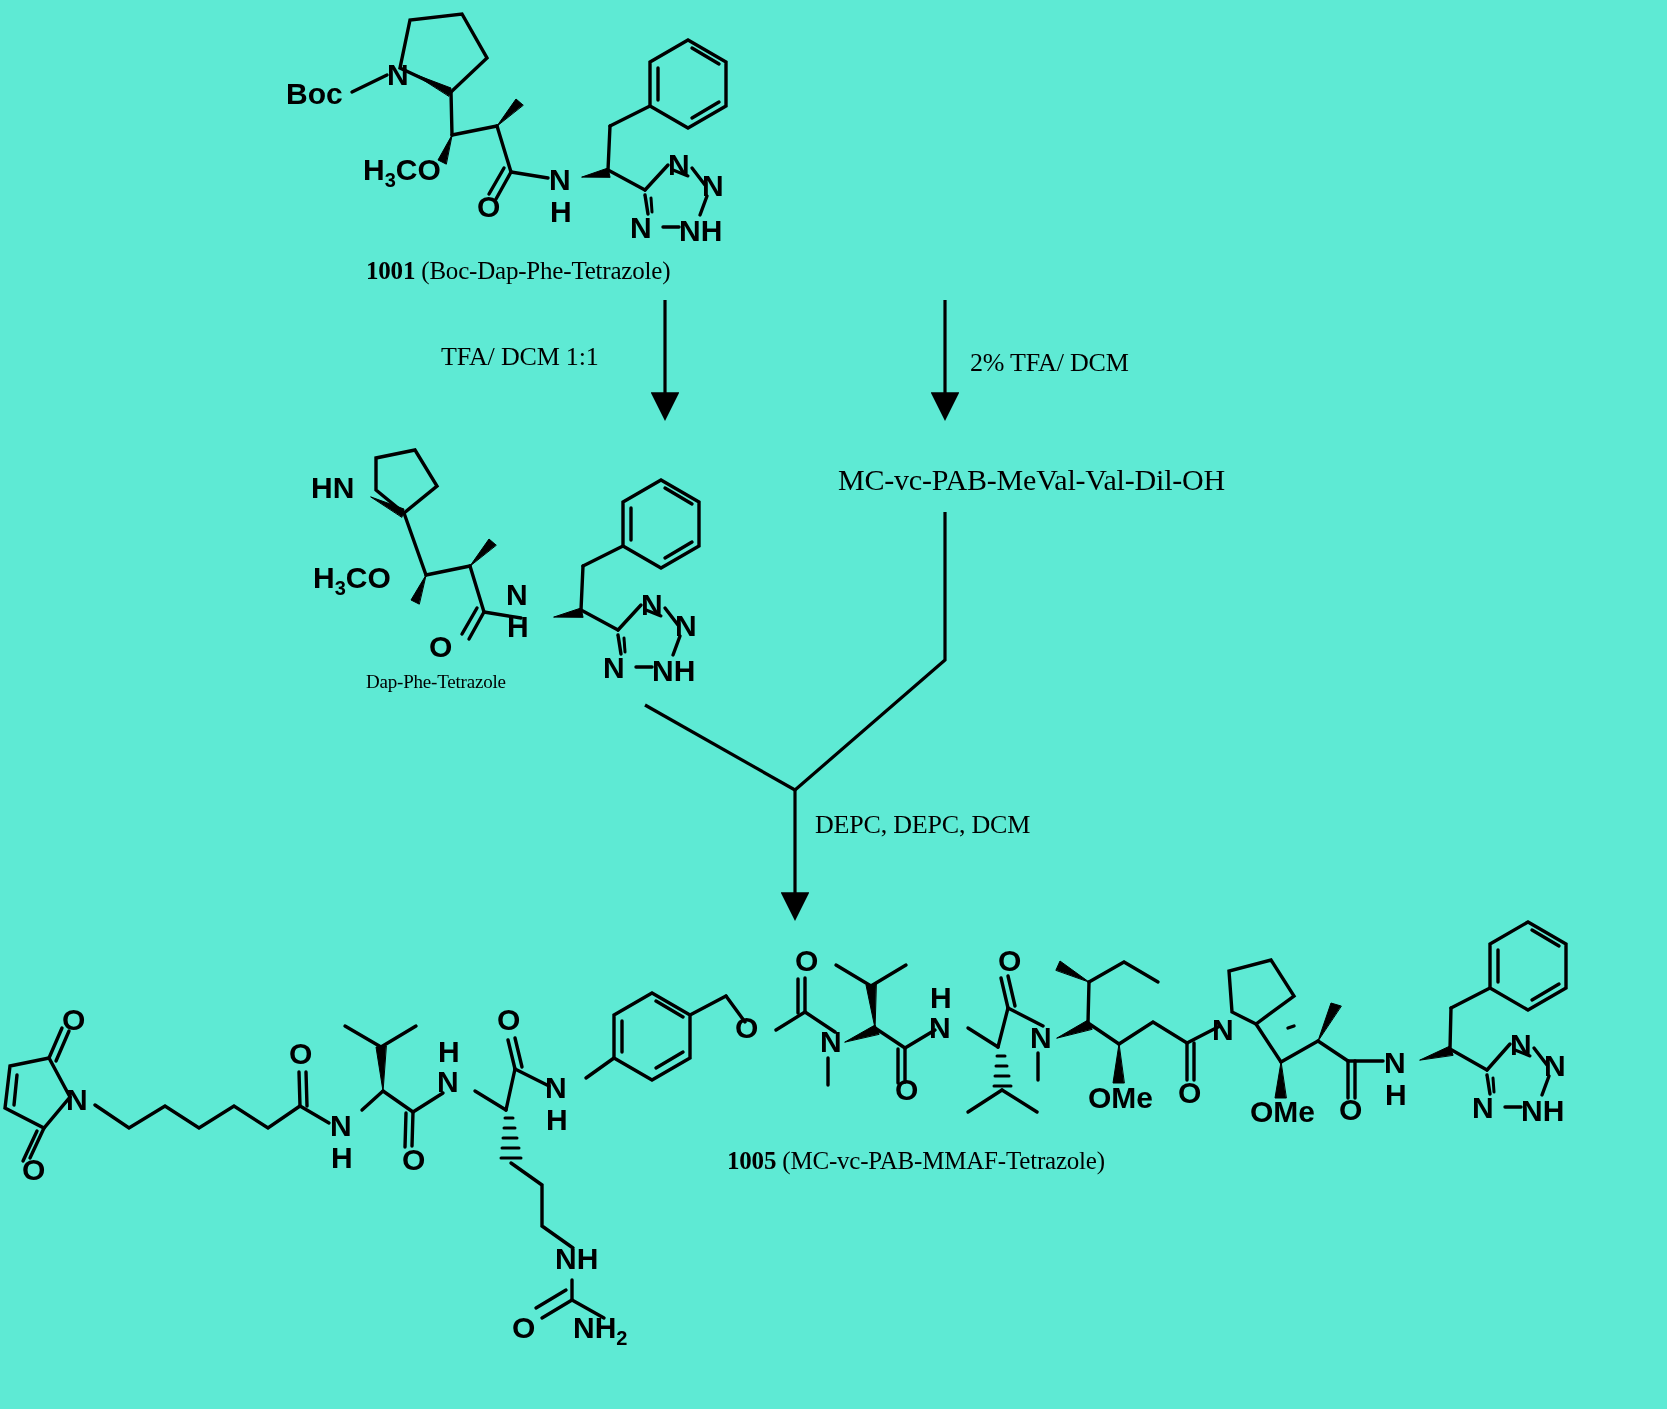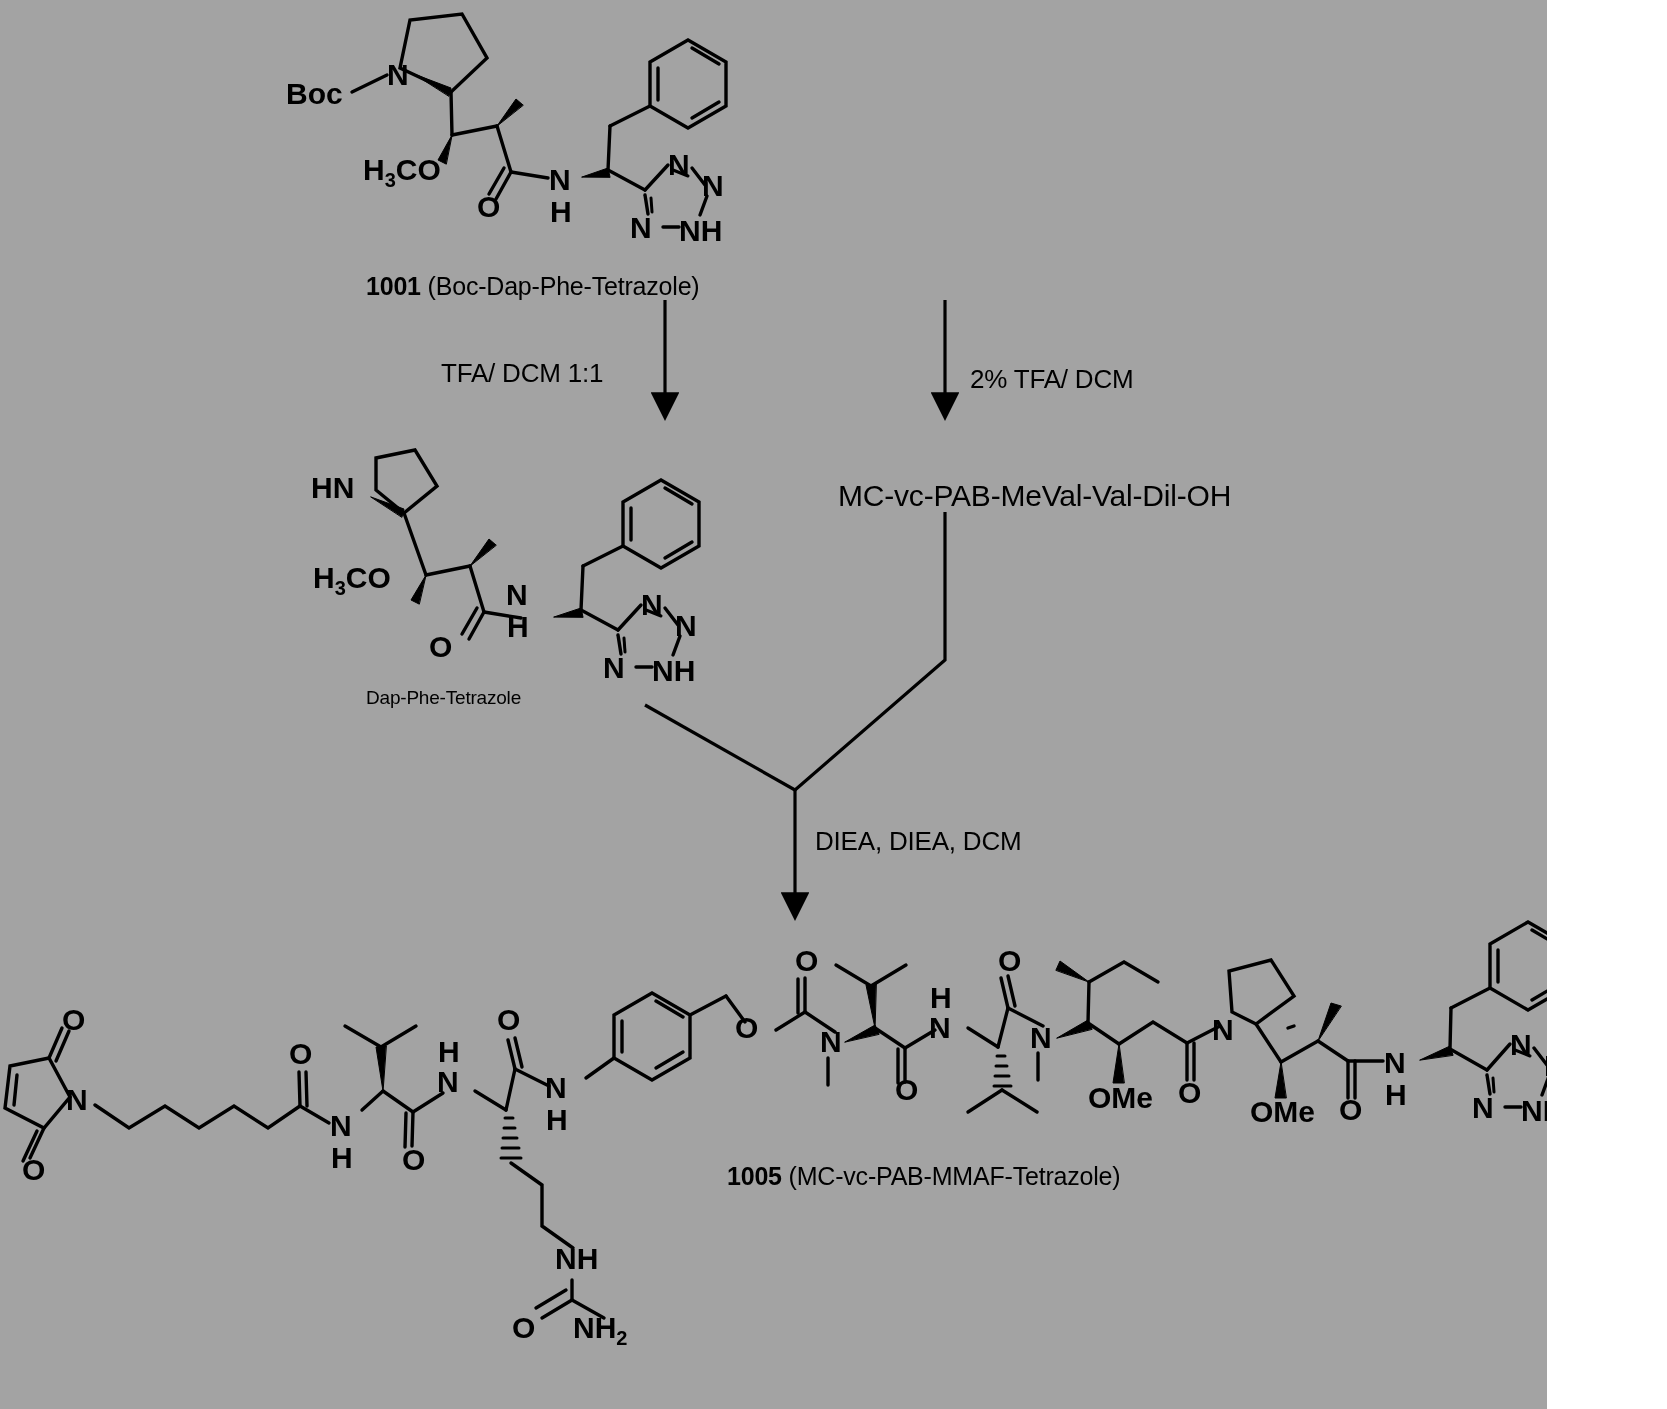--- a/index.html
+++ b/index.html
@@ -2,41 +2,40 @@
 <html><head>
 <meta charset="utf-8">
 <style>
   html, body {
     margin: 0;
     padding: 0;
     background: #ffffff;
   }
   #page {
     position: relative;
-    width: 1547px;
+    width: 1667px;
     height: 1409px;
-    background: #a3a3a3;
+    background: #5eead4;
     font-family: "Liberation Sans", sans-serif;
     color: #000000;
     overflow: hidden;
   }
   .scheme-svg {
     position: absolute;
     left: 0;
     top: 0;
     width: 1667px;
     height: 1409px;
   }
   .lbl {
     position: absolute;
     white-space: nowrap;
-    font-family: Liberation Sans, sans-serif;
+    font-family: Liberation Serif, serif;
     color: #000;
     line-height: 1;
-    margin-top: 16px;
   }
   .cmpd-label {
     font-size: 25px;
     letter-spacing: -0.2px;
   }
   .cmpd-label b { font-weight: bold; }
   .cond-label {
     font-size: 26px;
     letter-spacing: -0.2px;
   }
@@ -393,19 +392,19 @@
 
 
   <div class="lbl cond-label" style="left:441px; top:344px;">TFA/ DCM 1:1</div>
 
   <div class="lbl cond-label" style="left:970px; top:350px;">2% TFA/ DCM</div>
 
   <div class="lbl inter-label" style="left:838px; top:465px;">MC-vc-PAB-MeVal-Val-Dil-OH</div>
 
   <div class="lbl struct-label" style="left:366px; top:672px;">Dap-Phe-Tetrazole</div>
 
-  <div class="lbl cond-label" style="left:815px; top:812px;">DIEA, DIEA, DCM</div>
+  <div class="lbl cond-label" style="left:815px; top:812px;">DEPC, DEPC, DCM</div>
 
   <div class="lbl cmpd-label" style="left:727px; top:1148px;text-align:center;">
     <b>1005</b><span> (MC-vc-PAB-MMAF-Tetrazole)</span>
   </div>
 
 </div>
 
 </body></html>

